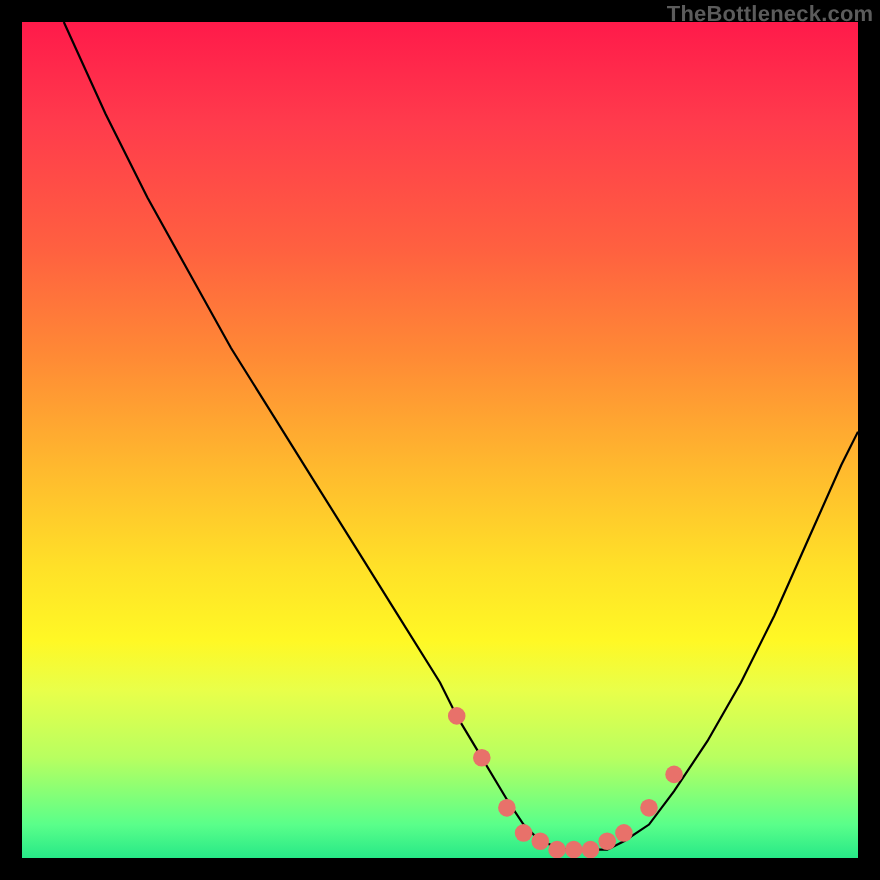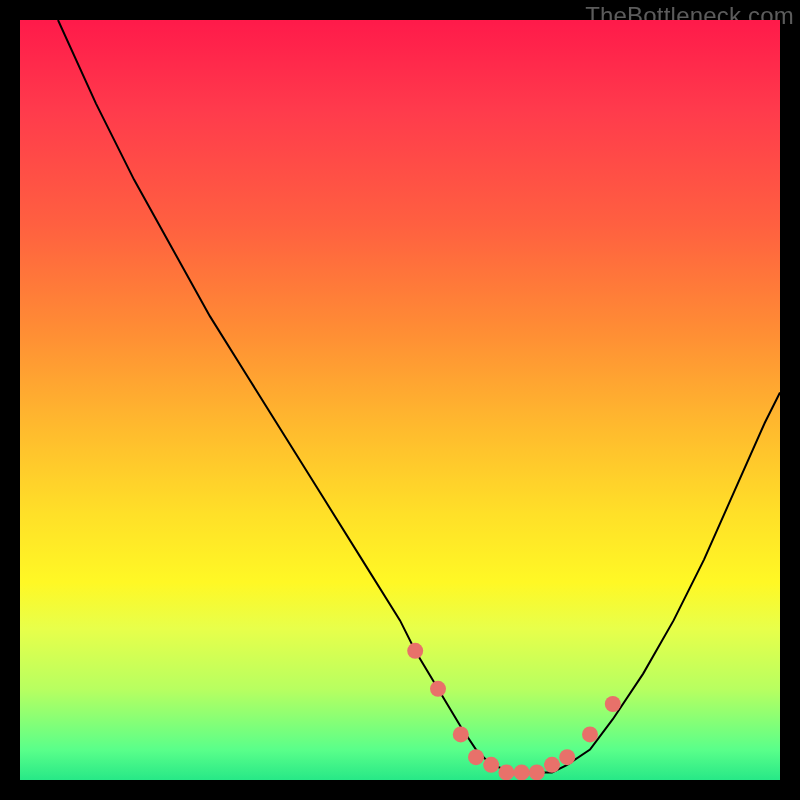--- a/index.html
+++ b/index.html
@@ -25,22 +25,22 @@
       #e8ff4a 80%,
       #b8ff60 88%,
       #5aff8a 96%,
       #27e887 100%);
   }
   .watermark {
     position: absolute;
     top: 2px;
     right: 6px;
     font-family: Arial, Helvetica, sans-serif;
-    font-size: 24px;
-    font-weight: 400;
+    font-size: 20px;
+    font-weight: 700;
     color: #5c5c5c;
     letter-spacing: 0.2px;
   }
   svg.curve {
     position: absolute;
     left: 0; top: 0;
     width: 760px; height: 760px;
   }
   .dot {
     fill: #e8716a;

